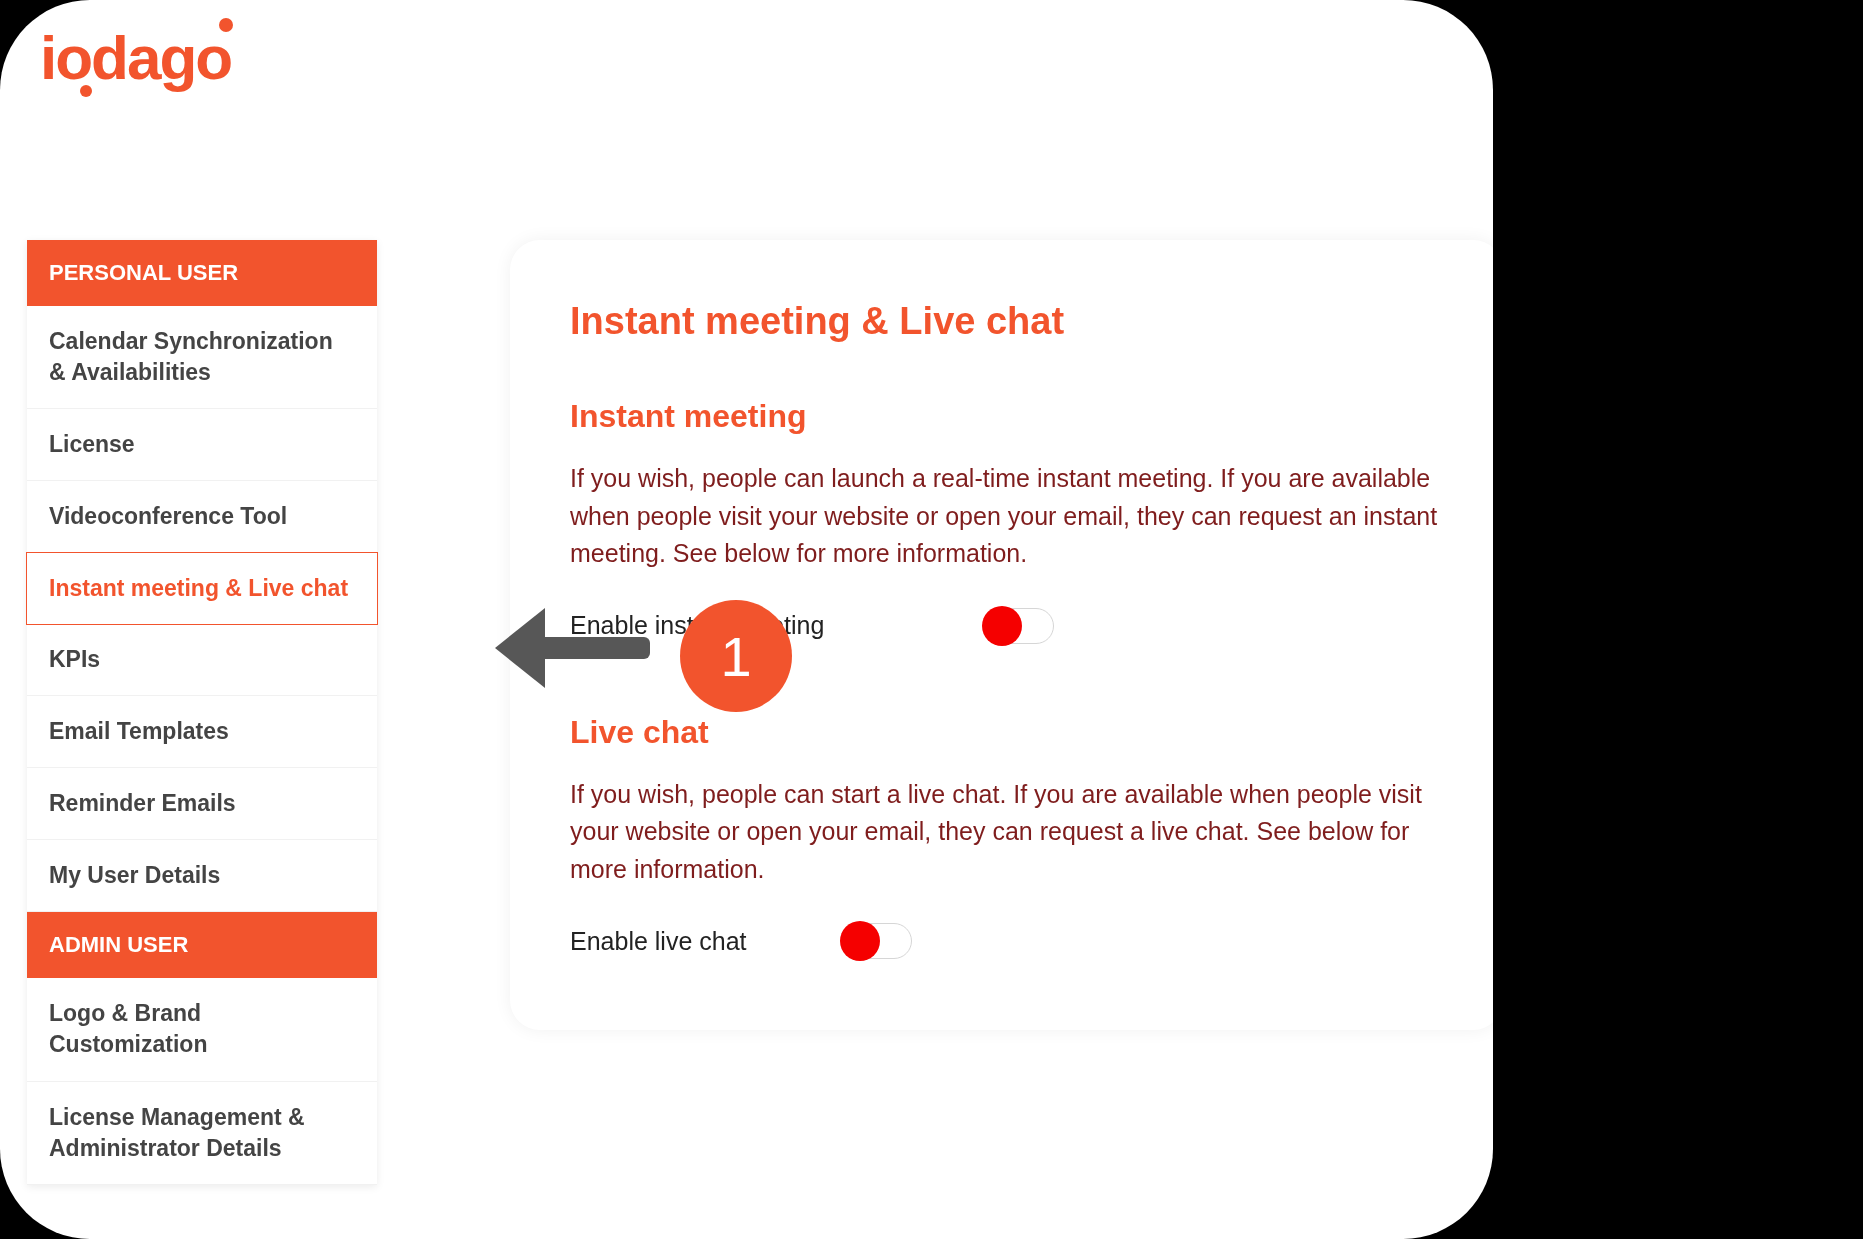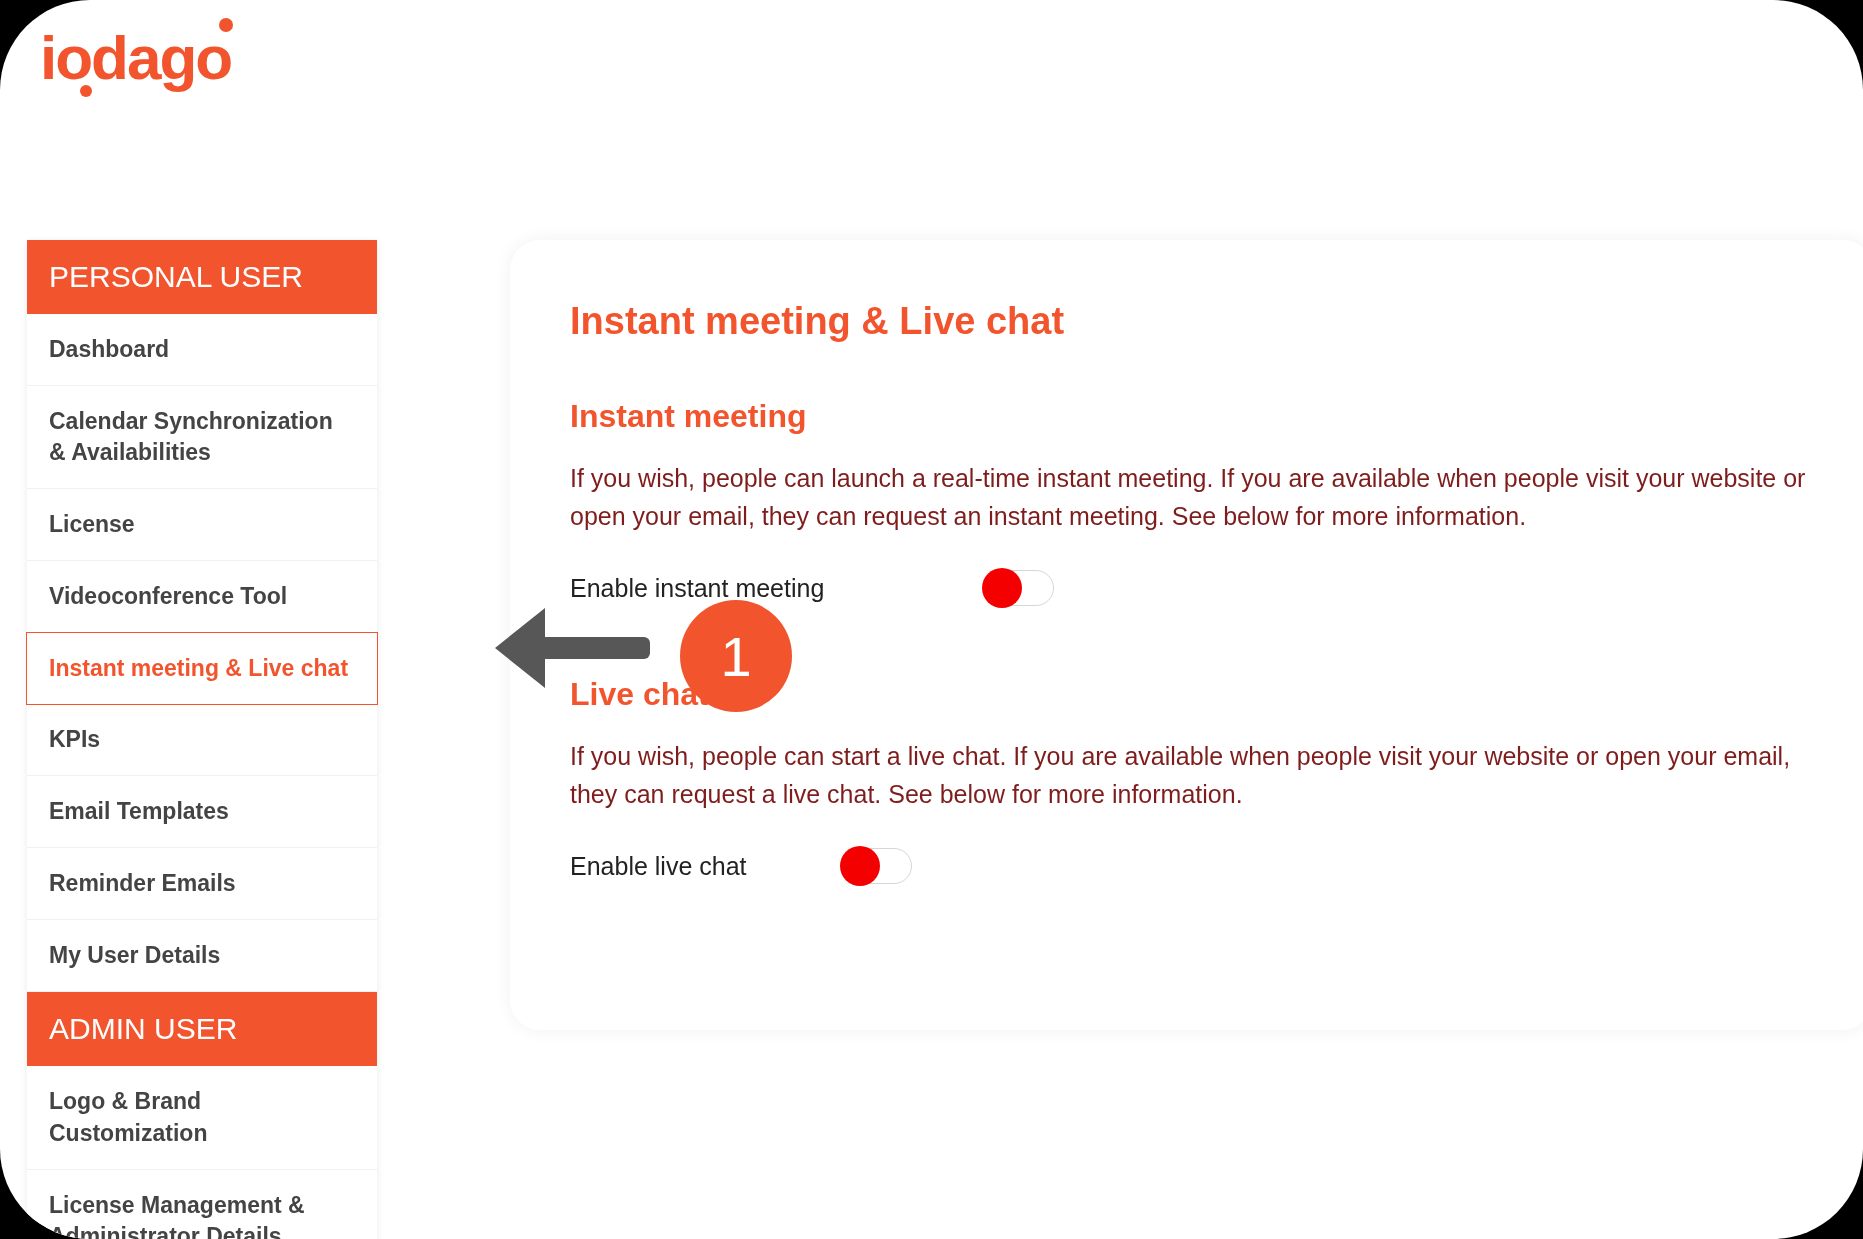--- a/index.html
+++ b/index.html
@@ -7,21 +7,21 @@
     --orange2:#f25f36;
     --red:#f50000;
     --grey:#3a3a3a;
     --lightgrey:#5a5a5a;
     --border:#e7e7e7;
     --bg:#ffffff;
   }
   html,body{margin:0;padding:0;font-family:"Segoe UI",Arial,Helvetica,sans-serif;background:#000;}
   .frame{
     position:relative;
-    width:1863px;
+    width:1493px;
     height:1239px;
     background:#ffffff;
     border-radius:90px;
     overflow:hidden;
     box-sizing:border-box;
   }
 
   
   .logo{
     position:absolute;
@@ -50,22 +50,22 @@
     position:absolute;
     top:240px;
     left:27px;
     width:350px;
     background:#fff;
     box-shadow:0 2px 8px rgba(0,0,0,0.08);
   }
   .side-header{
     background:var(--orange);
     color:#fff;
-    font-weight:400;
-    font-size:30px;
+    font-weight:700;
+    font-size:22px;
     padding:20px 22px;
   }
   .side-item{
     padding:20px 22px;
     font-size:23px;
     font-weight:600;
     color:#444;
     border-bottom:1px solid #f1f1f1;
     line-height:1.35;
     cursor:pointer;
@@ -170,21 +170,20 @@
 
   <div class="logo">
     <span>iodago</span>
     <span class="dot-above"></span>
     <span class="dot-below"></span>
   </div>
 
   <div class="sidebar">
     <div class="side-header">PERSONAL USER</div>
 
-    <div class="side-item">Dashboard</div>
     <div class="side-item">Calendar Synchronization &amp; Availabilities</div>
     <div class="side-item">License</div>
     <div class="side-item">Videoconference Tool</div>
     <div class="side-item active">Instant meeting &amp; Live chat</div>
     <div class="side-item">KPIs</div>
     <div class="side-item">Email Templates</div>
     <div class="side-item">Reminder Emails</div>
     <div class="side-item">My User Details</div>
 
     <div class="side-header">ADMIN USER</div>

